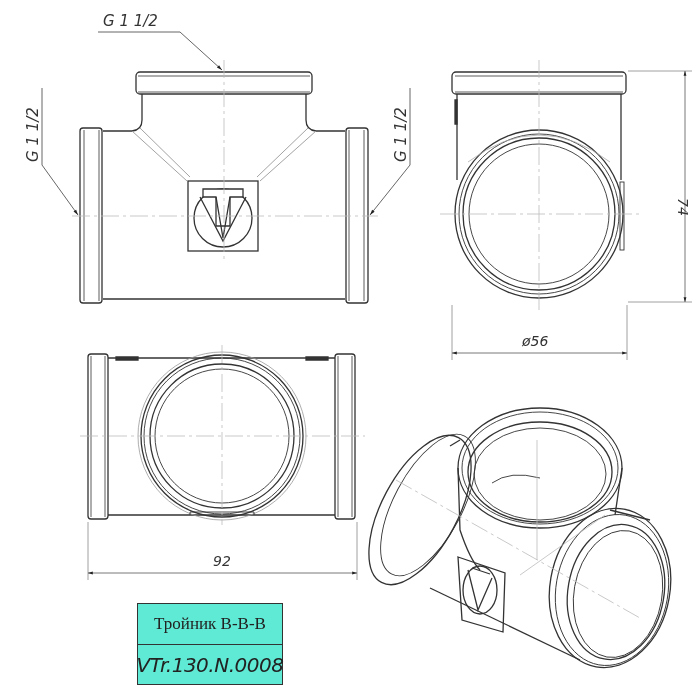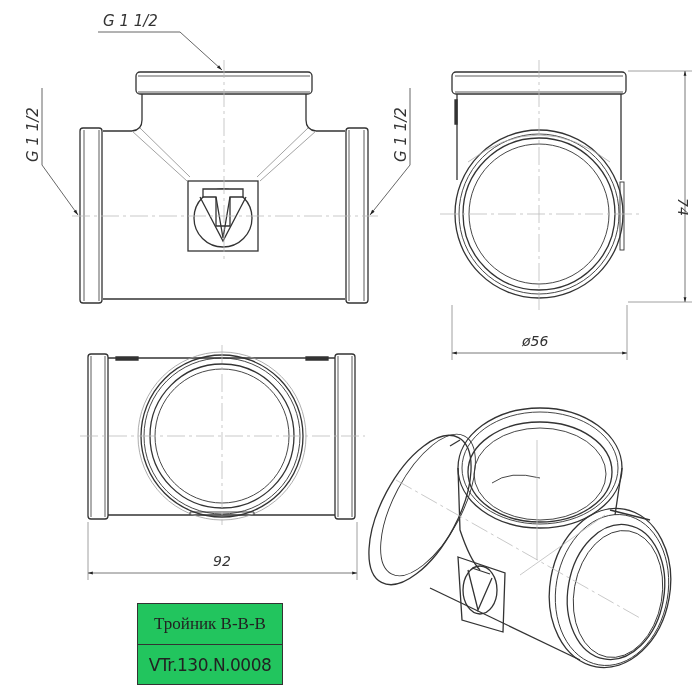--- a/index.html
+++ b/index.html
@@ -1,22 +1,22 @@
 <!DOCTYPE html>
 <html><head>
 <meta charset="utf-8">
 <style>
   html, body { margin:0; padding:0; background:#ffffff; }
   body { width:700px; height:700px; position:relative; overflow:hidden; font-family:"DejaVu Sans", sans-serif; }
   svg { position:absolute; left:0; top:0; }
   .thread-label { font-family:"DejaVu Sans", sans-serif; font-style:italic; font-size:15px; fill:#333; }
   .dim-label { font-family:"DejaVu Sans", sans-serif; font-style:italic; font-size:14px; fill:#333; }
-  .title-box { position:absolute; left:137px; top:603px; width:146px; height:82px; border:1.5px solid #333; box-sizing:border-box; background:#22c55e; }
+  .title-box { position:absolute; left:137px; top:603px; width:146px; height:82px; border:1.5px solid #333; box-sizing:border-box; background:#5eead4; }
   .title-name { height:40px; border-bottom:1.5px solid #333; display:flex; align-items:center; justify-content:center; font-family:"Liberation Serif", serif; font-size:17px; color:#222; }
-  .title-code { height:40px; display:flex; align-items:center; justify-content:center; font-family:"DejaVu Sans", sans-serif; font-size:17px; color:#222; letter-spacing:-0.5px; }
+  .title-code { height:40px; display:flex; align-items:center; justify-content:center; font-family:"DejaVu Sans", sans-serif; font-style:italic; font-size:20px; color:#222; letter-spacing:-0.5px; }
 </style>
 </head>
 <body>
 
 <svg width="700" height="700" viewBox="0 0 700 700">
   <defs>
     <marker id="arr" viewBox="0 0 10 10" refX="10" refY="5" markerWidth="10" markerHeight="6" orient="auto-start-reverse">
       <path d="M0,2 L10,5 L0,8 z" fill="#222"></path>
     </marker>
   </defs>

